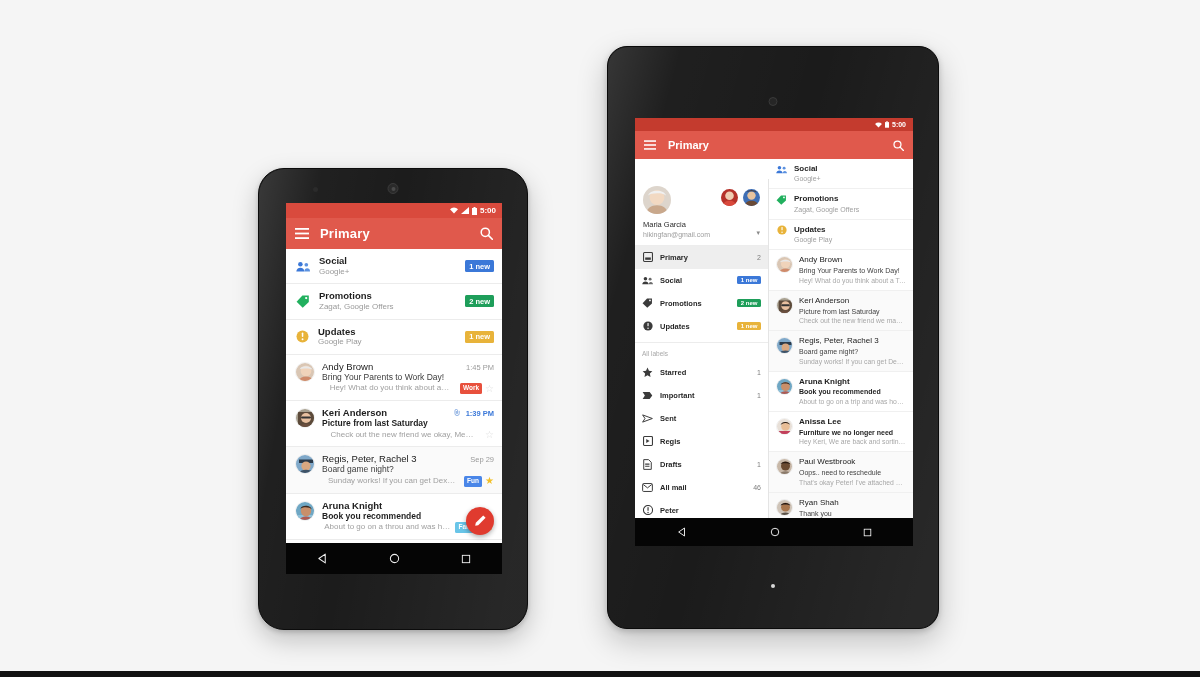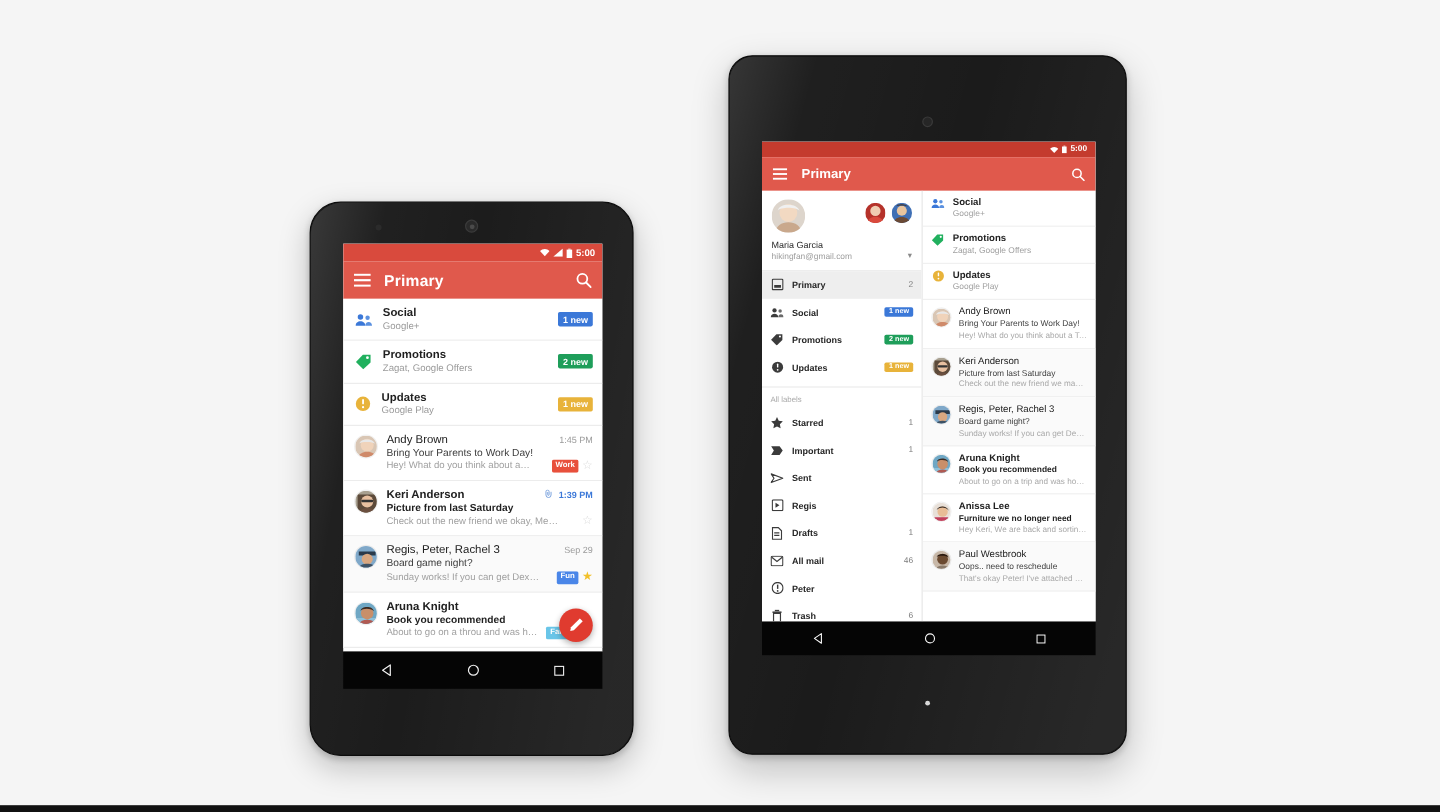--- a/index.html
+++ b/index.html
@@ -95,21 +95,21 @@
   .mail-from { font-size: 9.5px; color: #212121; flex: 1; min-width: 0;
     overflow: hidden; text-overflow: ellipsis; white-space: nowrap; }
   .mail-from.bold { font-weight: bold; }
   .mail-time { font-size: 7.5px; color: #9a9a9a; white-space: nowrap; }
   .mail-time.blue { color: #3b78d8; font-weight: bold; }
   .mail-subj { font-size: 8.5px; color: #3c3c3c; line-height: 1.35;
     overflow: hidden; text-overflow: ellipsis; white-space: nowrap; }
   .mail-subj.bold { font-weight: bold; color: #1f1f1f; }
   .mail-snip { font-size: 8px; color: #a0a0a0; line-height: 1.35;
     overflow: hidden; text-overflow: ellipsis; white-space: nowrap;
-    display: flex; align-items: center; gap: 3px; }
+    display: flex; align-items: center; gap: 3px; text-align: center; }
   .snip-text { overflow: hidden; text-overflow: ellipsis; white-space: nowrap; flex: 1; }
   .tag { font-size: 6.5px; color: #fff; padding: 1px 3px; border-radius: 1.5px;
     font-weight: bold; white-space: nowrap; }
   .star { font-size: 10px; line-height: 1; color: #dcdcdc; flex-shrink: 0; }
   .star.on { color: #f2c029; }
   .fab {
     position: absolute; right: 8px; bottom: 8px;
     width: 28px; height: 28px; border-radius: 50%;
     background: #e03b2f; display: flex; align-items: center; justify-content: center;
     box-shadow: 0 2px 5px rgba(0,0,0,.32); z-index: 5;
@@ -153,21 +153,21 @@
     gap: 3px; padding-right: 7px; font-size: 7px; font-weight: bold;
   }
   .t-appbar {
     height: 28px; background: #e0594c;
     display: flex; align-items: center; padding: 0 9px; gap: 12px;
   }
   .t-appbar .title { color: #fff; font-size: 11px; font-weight: bold; flex: 1; }
 
   .t-content { display: flex; height: 359px; }
   .t-drawer { width: 134px; background: #fff; border-right: 1px solid #e4e4e4;
-    flex-shrink: 0; overflow: hidden; }
+    flex-shrink: 0; overflow: hidden; margin-top: 20px; }
   .t-list { flex: 1; background: #fff; overflow: hidden; }
 
   .acct-block { padding: 7px 8px 6px 8px; border-bottom: 1px solid #ededed; }
   .acct-avatars { display: flex; align-items: flex-start; gap: 5px; }
   .acct-main-av { width: 28px; height: 28px; border-radius: 50%; overflow: hidden; }
   .acct-spacer { flex: 1; }
   .acct-alt { width: 17px; height: 17px; border-radius: 50%; overflow: hidden; margin-top: 3px; }
   .acct-name { font-size: 7.5px; color: #2b2b2b; margin-top: 6px; line-height: 1.3; }
   .acct-mail { font-size: 7px; color: #9d9d9d; line-height: 1.3; }
   .acct-row-bot { display: flex; align-items: flex-end; }
@@ -727,20 +727,33 @@
                   <path d="M3.6 5.2C4.2 1.8 12.8 1.8 13.4 5.6 12 3.8 5 3.8 3.6 5.2z" fill="#2a1a10"></path>
                   <path d="M2 17c0-3 2.9-4.8 6.5-4.8S15 14 15 17z" fill="#8a7a6a"></path>
                 </svg></div>
             <div class="t-mb">
               <div class="t-from">Paul Westbrook</div>
               <div class="t-subj">Oops.. need to reschedule</div>
               <div class="t-snip">That's okay Peter! I've attached a few p</div>
             </div>
           </div>
 
+          <div class="t-mail-row read">
+            <div class="t-av"><svg viewBox="0 0 17 17" width="17" height="17">
+                  <rect width="17" height="17" fill="#cfc4b8"></rect>
+                  <circle cx="8.5" cy="7.2" r="4.4" fill="#a8754c"></circle>
+                  <path d="M3.7 5.6C4.2 2 12.8 2 13.3 5.8 12 4 5 4 3.7 5.6z" fill="#1e1410"></path>
+                  <path d="M2.2 17c0-2.9 2.9-4.6 6.3-4.6s6.3 1.7 6.3 4.6z" fill="#5a5248"></path>
+                </svg></div>
+            <div class="t-mb">
+              <div class="t-from">Ryan Shah</div>
+              <div class="t-subj">Thank you</div>
+
+            </div>
+          </div>
 
         </div>
       </div>
     </div>
 
     <div class="navbar">
       <svg width="10" height="10" viewBox="0 0 12 12">
           <path d="M9 1.2L2 6l7 4.8z" fill="none" stroke="#fafafa" stroke-width="1.1" stroke-linejoin="round"></path>
         </svg>
       <svg width="10" height="10" viewBox="0 0 12 12">

